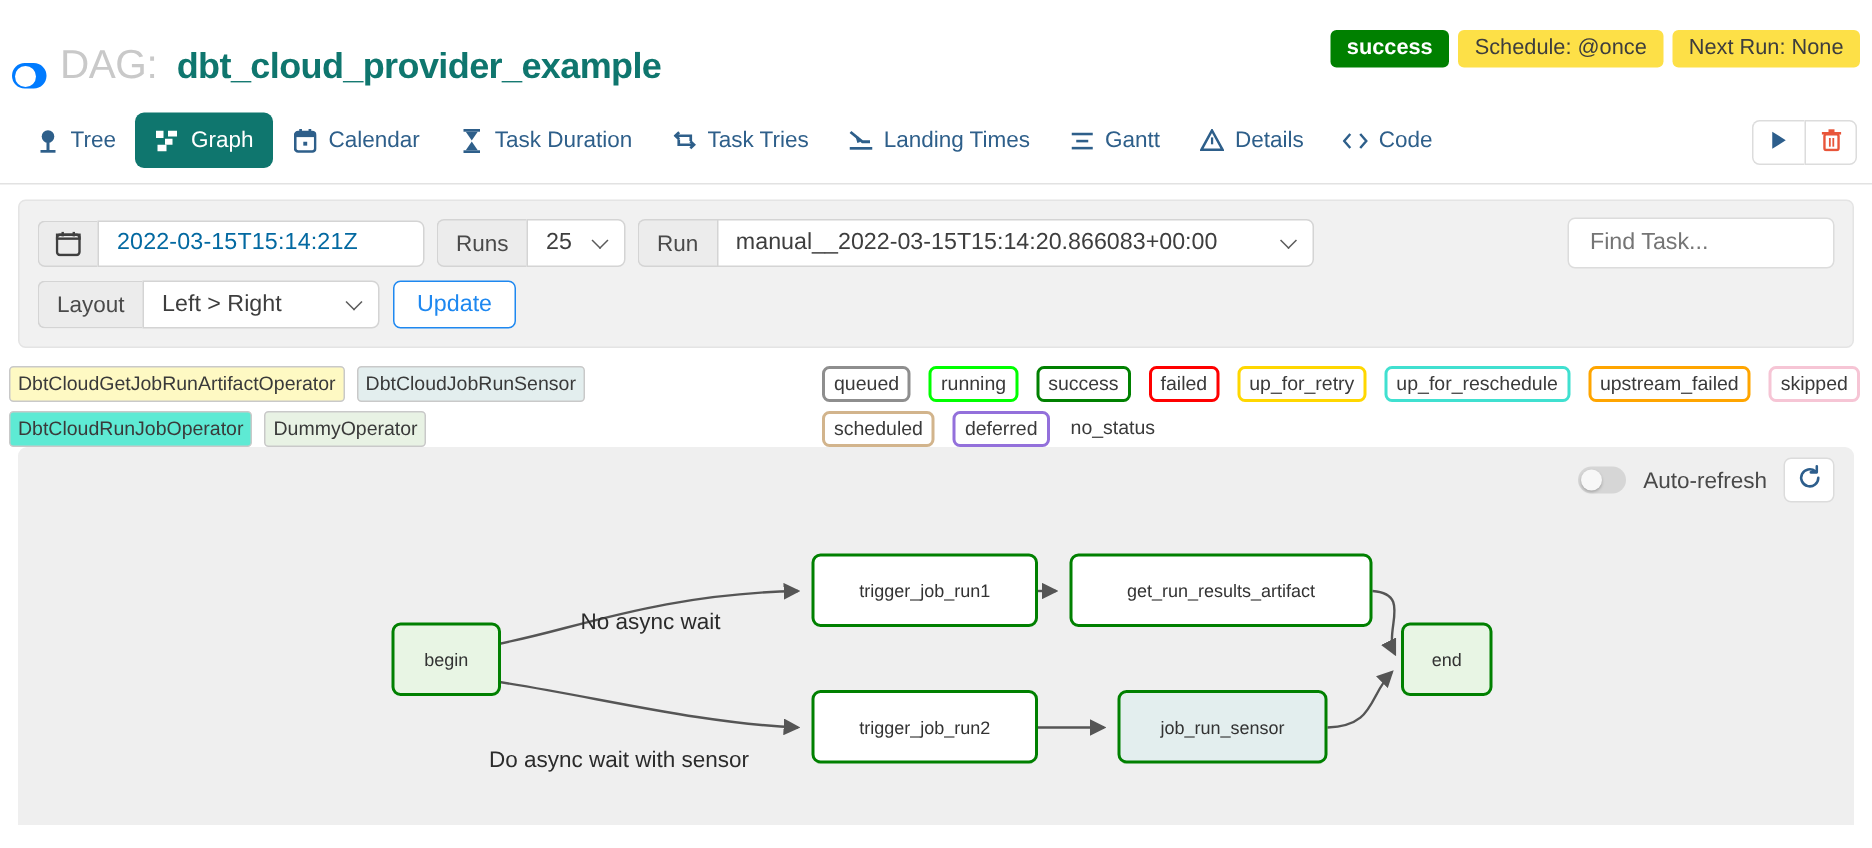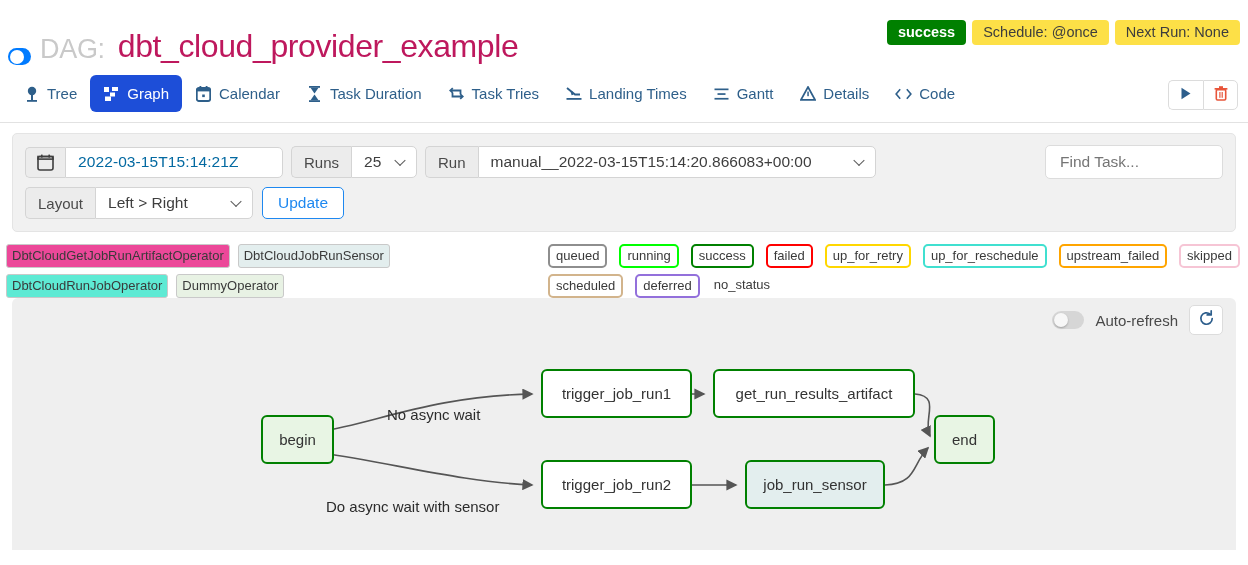--- a/index.html
+++ b/index.html
@@ -38,23 +38,23 @@
     border-radius: 50%;
     background: #fff;
   }
   .dag-label {
     font-size: 27px;
     color: #c9c9c9;
     font-weight: 400;
     letter-spacing: -0.3px;
   }
   .dag-name {
-    font-size: 32px;
-    color: #be185d;
-    font-weight: 400;
+    font-size: 24px;
+    color: #0f766e;
+    font-weight: 700;
     letter-spacing: -0.4px;
     margin-left: 4px;
   }
 
   .header-badges {
     position: absolute;
     right: 8px; top: 20px;
     display: flex; align-items: center; gap: 6px;
   }
   .badge {
@@ -86,21 +86,21 @@
   .tab {
     display: flex; align-items: center; gap: 7px;
     padding: 10px 13px;
     border-radius: 6px;
     font-size: 15px;
     color: #2e5f8a;
     cursor: pointer;
     white-space: nowrap;
   }
   .tab.active {
-    background: #1d4ed8;
+    background: #0f766e;
     color: #fff;
   }
   .tab svg { display: block; }
   .tab .ic { width: 17px; height: 17px; flex: none; display: flex; align-items: center; justify-content: center; }
 
   .tab-actions {
     position: absolute;
     right: 10px; top: 10px;
     display: flex;
   }
@@ -271,21 +271,21 @@
   }
 
   .graph-canvas { position: absolute; inset: 0; }
 
   .node {
     position: absolute;
     border: 2px solid #008000;
     border-radius: 6px;
     background: #fff;
     display: flex; align-items: center; justify-content: center;
-    font-size: 15px;
+    font-size: 12px;
     color: #333;
     white-space: nowrap;
     cursor: pointer;
   }
   .node.fill-green { background: #e8f5e4; }
   .node.fill-blue  { background: #e3eeee; }
 
   .edge-label {
     position: absolute;
     font-size: 15px;
@@ -472,21 +472,21 @@
     <div class="grp">
       <span class="addon left">Layout</span>
       <span class="sel rr" style="width:158px">Left &gt; Right</span>
     </div>
     <button class="btn-outline">Update</button>
   </div>
 </div>
 
 <div class="legend">
   <div class="legend-left">
-    <span class="chip" style="background:#ec4899">DbtCloudGetJobRunArtifactOperator</span>
+    <span class="chip" style="background:#fef9c3">DbtCloudGetJobRunArtifactOperator</span>
     <span class="chip" style="background:#e3eeee">DbtCloudJobRunSensor</span>
     <span class="chip" style="background:#5eead4">DbtCloudRunJobOperator</span>
     <span class="chip" style="background:#e8f2e4">DummyOperator</span>
   </div>
 
   <div class="legend-right">
     <span class="chip state" style="border-color:#8e8e8e">queued</span>
     <span class="chip state" style="border-color:#00ff00">running</span>
     <span class="chip state" style="border-color:#008000">success</span>
     <span class="chip state" style="border-color:#ff0000">failed</span>

